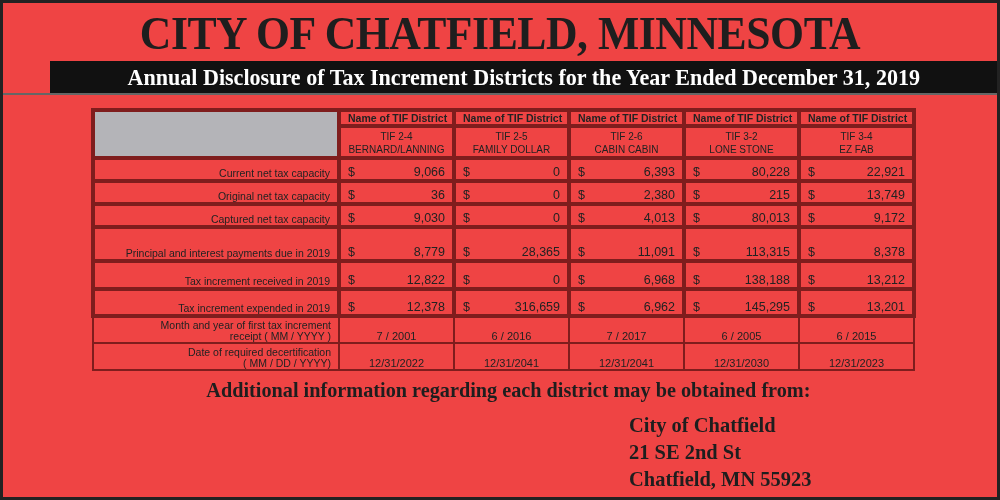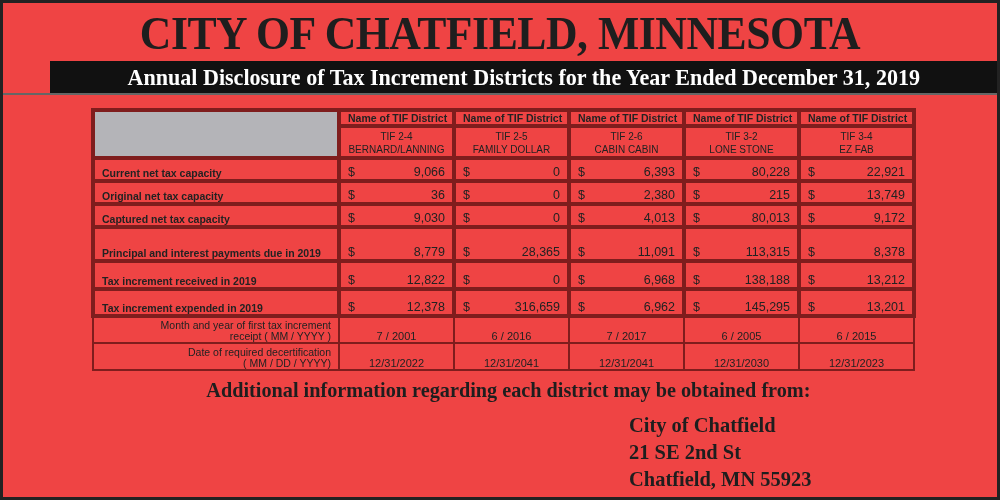--- a/index.html
+++ b/index.html
@@ -37,21 +37,21 @@
     table.tif td, table.tif th {
       border: 4px solid #7f1d1d;
       padding: 0 7px;
       vertical-align: bottom;
     }
     col.c-label { width: 246px; }
     col.c-data { width: 115px; }
     th.corner { background: #b4b4b8; }
     th.hdr { font-weight: bold; font-size: 10.5px; height: 16px; text-align: center; vertical-align: middle; white-space: nowrap; padding: 0 2px; }
     td.dname { text-align: center; height: 32px; vertical-align: middle; line-height: 13px; font-size: 10px; }
-    td.label { text-align: left; padding-left: 4px; padding-bottom: 2px; white-space: nowrap; font-weight: bold; }
+    td.label { text-align: right; padding-left: 4px; padding-bottom: 2px; white-space: nowrap; }
     td.money { padding: 0 6px 2px 6px; }
     .money-wrap { display: flex; justify-content: space-between; font-size: 12.5px; }
     tr.r22 td { height: 23px; }
     tr.r33 td { height: 34px; margin-left: 41px; }
     tr.r28 td { height: 28px; }
     tr.r27 td { height: 27px; }
     tr.date td { height: 27px; border-width: 2.5px; }
     td.date-val { text-align: center; vertical-align: middle; font-size: 11px; }
     td.label2 { text-align: right; vertical-align: middle; line-height: 11px; padding: 0 4px; font-size: 10.5px; }
 

